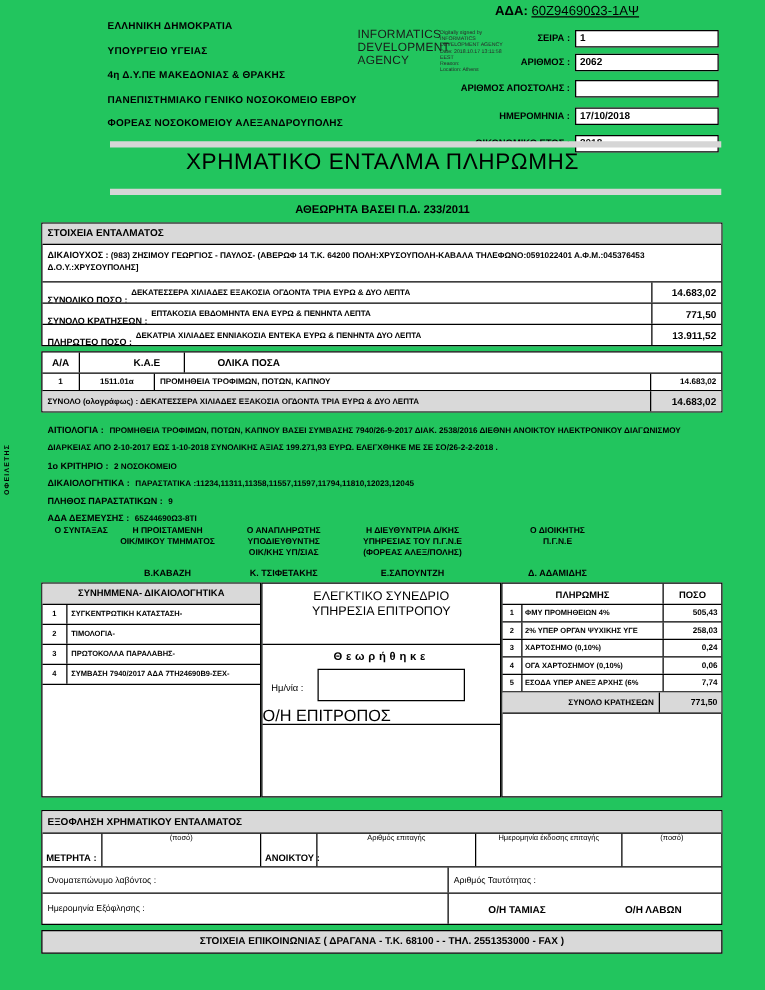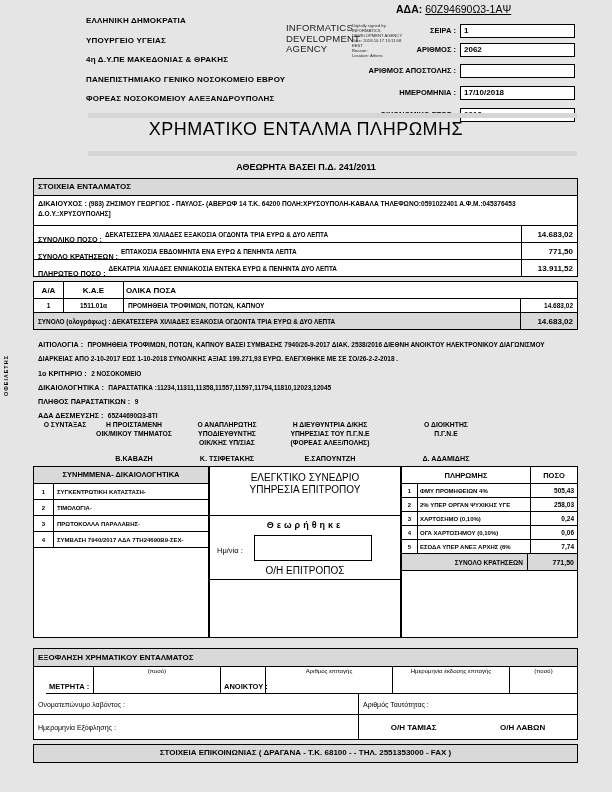--- a/index.html
+++ b/index.html
@@ -1,16 +1,16 @@
 <!DOCTYPE html>
 <html><head>
 <meta charset="utf-8">
 <style>
   html,body{margin:0;padding:0;background:#fff;}
-  .page{position:relative;width:612px;height:792px;background:#e5e5e5;overflow:hidden;
+  .page{position:relative;width:612px;height:792px;background:#22c55e;overflow:hidden;
         font-family:"Liberation Sans","DejaVu Sans",sans-serif;color:#000;}
   .b{font-weight:bold;}
   
   .ada{position:absolute;left:396px;top:3px;font-size:10.5px;white-space:nowrap;}
   .ada-val{text-decoration:underline;}
   .org{position:absolute;left:86px;top:16px;}
   .org div{font-weight:bold;font-size:8px;height:10px;margin-bottom:9.5px;white-space:nowrap;letter-spacing:0.2px;}
   .stamp{position:absolute;left:286px;top:23px;width:64px;font-size:9.5px;line-height:10.5px;
          color:#1a1a1a;letter-spacing:0.2px;}
   .stamp-details{position:absolute;left:352px;top:23px;width:60px;font-size:4.2px;line-height:5px;
@@ -35,21 +35,21 @@
             padding:3px 4px;font-weight:bold;box-sizing:border-box;}
   .t1-benef .lbl{font-size:7.2px;}
   .t1-row{display:flex;height:16px;border-bottom:1.2px solid #000;}
   .t1-row:last-child{border-bottom:none;}
   .t1-text{flex:1;display:flex;align-items:center;padding:0 4px;overflow:hidden;white-space:nowrap;}
   .t1-text .lbl{font-weight:bold;font-size:7.2px;margin-right:3px;margin-top:11px;}
   .t1-text .wrds{font-weight:bold;font-size:6.4px;}
   .t1-amt{width:56px;border-left:1.2px solid #000;display:flex;align-items:center;
           justify-content:flex-end;padding-right:4px;font-weight:bold;font-size:8px;box-sizing:border-box;}
   
-  .t2-head{display:flex;height:16px;border-bottom:1.8px solid #000;font-weight:bold;font-size:8px;}
+  .t2-head{display:flex;height:16px;border-bottom:1.8px solid #000;font-weight:bold;font-size:8px;gap:24px;}
   .t2-row{display:flex;height:13px;border-bottom:1.2px solid #000;font-weight:bold;font-size:6.5px;}
   .t2-total{display:flex;height:16px;font-weight:bold;}
   .c-aa{width:30px;border-right:1.2px solid #000;display:flex;align-items:center;justify-content:center;box-sizing:border-box;}
   .c-kae{width:60px;border-right:1.2px solid #000;display:flex;align-items:center;justify-content:center;box-sizing:border-box;}
   .c-name{flex:1;display:flex;align-items:center;padding:0 4px;border-right:1.2px solid #000;box-sizing:border-box;}
   .c-amt{width:56px;display:flex;align-items:center;justify-content:flex-end;padding-right:4px;box-sizing:border-box;}
   .t2-total .c-span{flex:1;display:flex;align-items:center;padding:0 4px;border-right:1.2px solid #000;
                     font-size:6.4px;box-sizing:border-box;}
   .t2-total .c-amt{font-size:8px;}
   
@@ -70,40 +70,40 @@
             text-align:center;line-height:16px;}
   .att-row{display:flex;height:15px;border-bottom:1.2px solid #000;font-weight:bold;font-size:6px;}
   .att-num{width:20px;border-right:1.2px solid #000;display:flex;align-items:center;justify-content:center;box-sizing:border-box;}
   .att-txt{flex:1;display:flex;align-items:center;padding:0 3px;overflow:hidden;white-space:nowrap;}
   .audit-title{position:absolute;left:0;top:5px;width:100%;text-align:center;font-size:10px;line-height:12px;}
   .audit-div{position:absolute;left:0;top:48px;width:100%;border-top:1.2px solid #000;}
   .audit-approved{position:absolute;left:0;top:53px;width:100%;text-align:center;font-weight:bold;
                   font-size:9px;letter-spacing:3px;}
   .audit-datelabel{position:absolute;left:7px;top:79px;font-size:7.5px;}
   .audit-datebox{position:absolute;left:44px;top:68px;width:118px;height:26px;border:1.2px solid #000;box-sizing:border-box;}
-  .audit-comm{position:absolute;left:0;top:98px;width:100%;text-align:center;font-size:10px;}
+  .audit-comm{position:absolute;left:0;top:98px;width:100%;font-size:13px;}
   .audit-div2{position:absolute;left:0;top:112px;width:100%;border-top:1.2px solid #000;}
   .ded-head{display:flex;height:16px;border-bottom:1.2px solid #000;font-weight:bold;font-size:7.5px;}
   .ded-head .dh1{flex:1;display:flex;align-items:center;justify-content:center;border-right:1.2px solid #000;box-sizing:border-box;}
   .ded-head .dh2{width:46px;display:flex;align-items:center;justify-content:center;}
   .ded-row{display:flex;height:13px;border-bottom:1.2px solid #000;font-weight:bold;font-size:6px;}
   .ded-num{width:16px;border-right:1.2px solid #000;display:flex;align-items:center;justify-content:center;box-sizing:border-box;}
   .ded-txt{flex:1;display:flex;align-items:center;padding:0 2px;border-right:1.2px solid #000;
            box-sizing:border-box;overflow:hidden;white-space:nowrap;}
   .ded-amt{width:46px;display:flex;align-items:center;justify-content:flex-end;padding-right:3px;
            font-size:6.5px;box-sizing:border-box;}
   .ded-total{display:flex;height:16px;border-bottom:1.2px solid #000;font-weight:bold;}
   .ded-total .dt1{flex:1;display:flex;align-items:center;justify-content:flex-end;padding-right:4px;
                   border-right:1.2px solid #000;font-size:6.5px;box-sizing:border-box;}
   .ded-total .dt2{width:46px;display:flex;align-items:center;justify-content:flex-end;
                   padding-right:3px;font-size:7px;}
   
   .pay-head{height:17px;border-bottom:1.2px solid #000;font-weight:bold;font-size:8px;
             line-height:17px;padding-left:4px;}
-  .pay-rowA{display:flex;height:26px;border-bottom:1.2px solid #000;margin-left:12px;}
+  .pay-rowA{display:flex;height:26px;border-bottom:1.2px solid #000;}
   .pay-rowA > div{border-right:1.2px solid #000;box-sizing:border-box;position:relative;}
   .pay-rowA > div:last-child{border-right:none;}
   .pc-lab{display:flex;align-items:flex-end;padding:0 2px 2px 3px;font-weight:bold;font-size:7.5px;white-space:nowrap;}
   .pc-hint{font-size:6px;text-align:center;padding-top:1px;}
   .pay-rowB{display:flex;height:20px;border-bottom:1.2px solid #000;font-size:7px;}
   .pay-rowB .pb1{width:325px;border-right:1.2px solid #000;display:flex;align-items:center;
                  padding-left:4px;box-sizing:border-box;}
   .pay-rowB .pb2{flex:1;display:flex;align-items:center;padding-left:4px;}
   .pay-rowC{display:flex;height:24px;font-size:7px;}
   .pay-rowC .pc1{width:325px;border-right:1.2px solid #000;display:flex;align-items:center;
@@ -165,21 +165,21 @@
   <div class="hfield" style="top:108px">
     <div class="hlabel">ΟΙΚΟΝΟΜΙΚΟ ΕΤΟΣ :</div>
     <div class="hbox">
         <span>2018</span>
       </div>
   </div>
 
   <div class="rule" style="top:113px"></div>
   <div class="title">ΧΡΗΜΑΤΙΚΟ ΕΝΤΑΛΜΑ ΠΛΗΡΩΜΗΣ</div>
   <div class="rule" style="top:151px"></div>
-  <div class="subtitle">ΑΘΕΩΡΗΤΑ ΒΑΣΕΙ Π.Δ. 241/2011</div>
+  <div class="subtitle">ΑΘΕΩΡΗΤΑ ΒΑΣΕΙ Π.Δ. 233/2011</div>
 
   <div class="frame" style="top:178px">
     <div class="t1-head gray">ΣΤΟΙΧΕΙΑ ΕΝΤΑΛΜΑΤΟΣ</div>
     <div class="t1-benef"><span class="lbl">ΔΙΚΑΙΟΥΧΟΣ :</span> <span>(983) ΖΗΣΙΜΟΥ ΓΕΩΡΓΙΟΣ - ΠΑΥΛΟΣ- (ΑΒΕΡΩΦ 14 Τ.Κ. 64200 ΠΟΛΗ:ΧΡΥΣΟΥΠΟΛΗ-ΚΑΒΑΛΑ ΤΗΛΕΦΩΝΟ:0591022401 Α.Φ.Μ.:045376453 Δ.Ο.Υ.:ΧΡΥΣΟΥΠΟΛΗΣ]</span></div>
     <div class="t1-row">
       <div class="t1-text">
           <span class="lbl">ΣΥΝΟΛΙΚΟ ΠΟΣΟ :</span>
           <span class="wrds">ΔΕΚΑΤΕΣΣΕΡΑ ΧΙΛΙΑΔΕΣ ΕΞΑΚΟΣΙΑ ΟΓΔΟΝΤΑ ΤΡΙΑ ΕΥΡΩ &amp; ΔΥΟ ΛΕΠΤΑ</span>
         </div>
       <div class="t1-amt">14.683,02</div>

